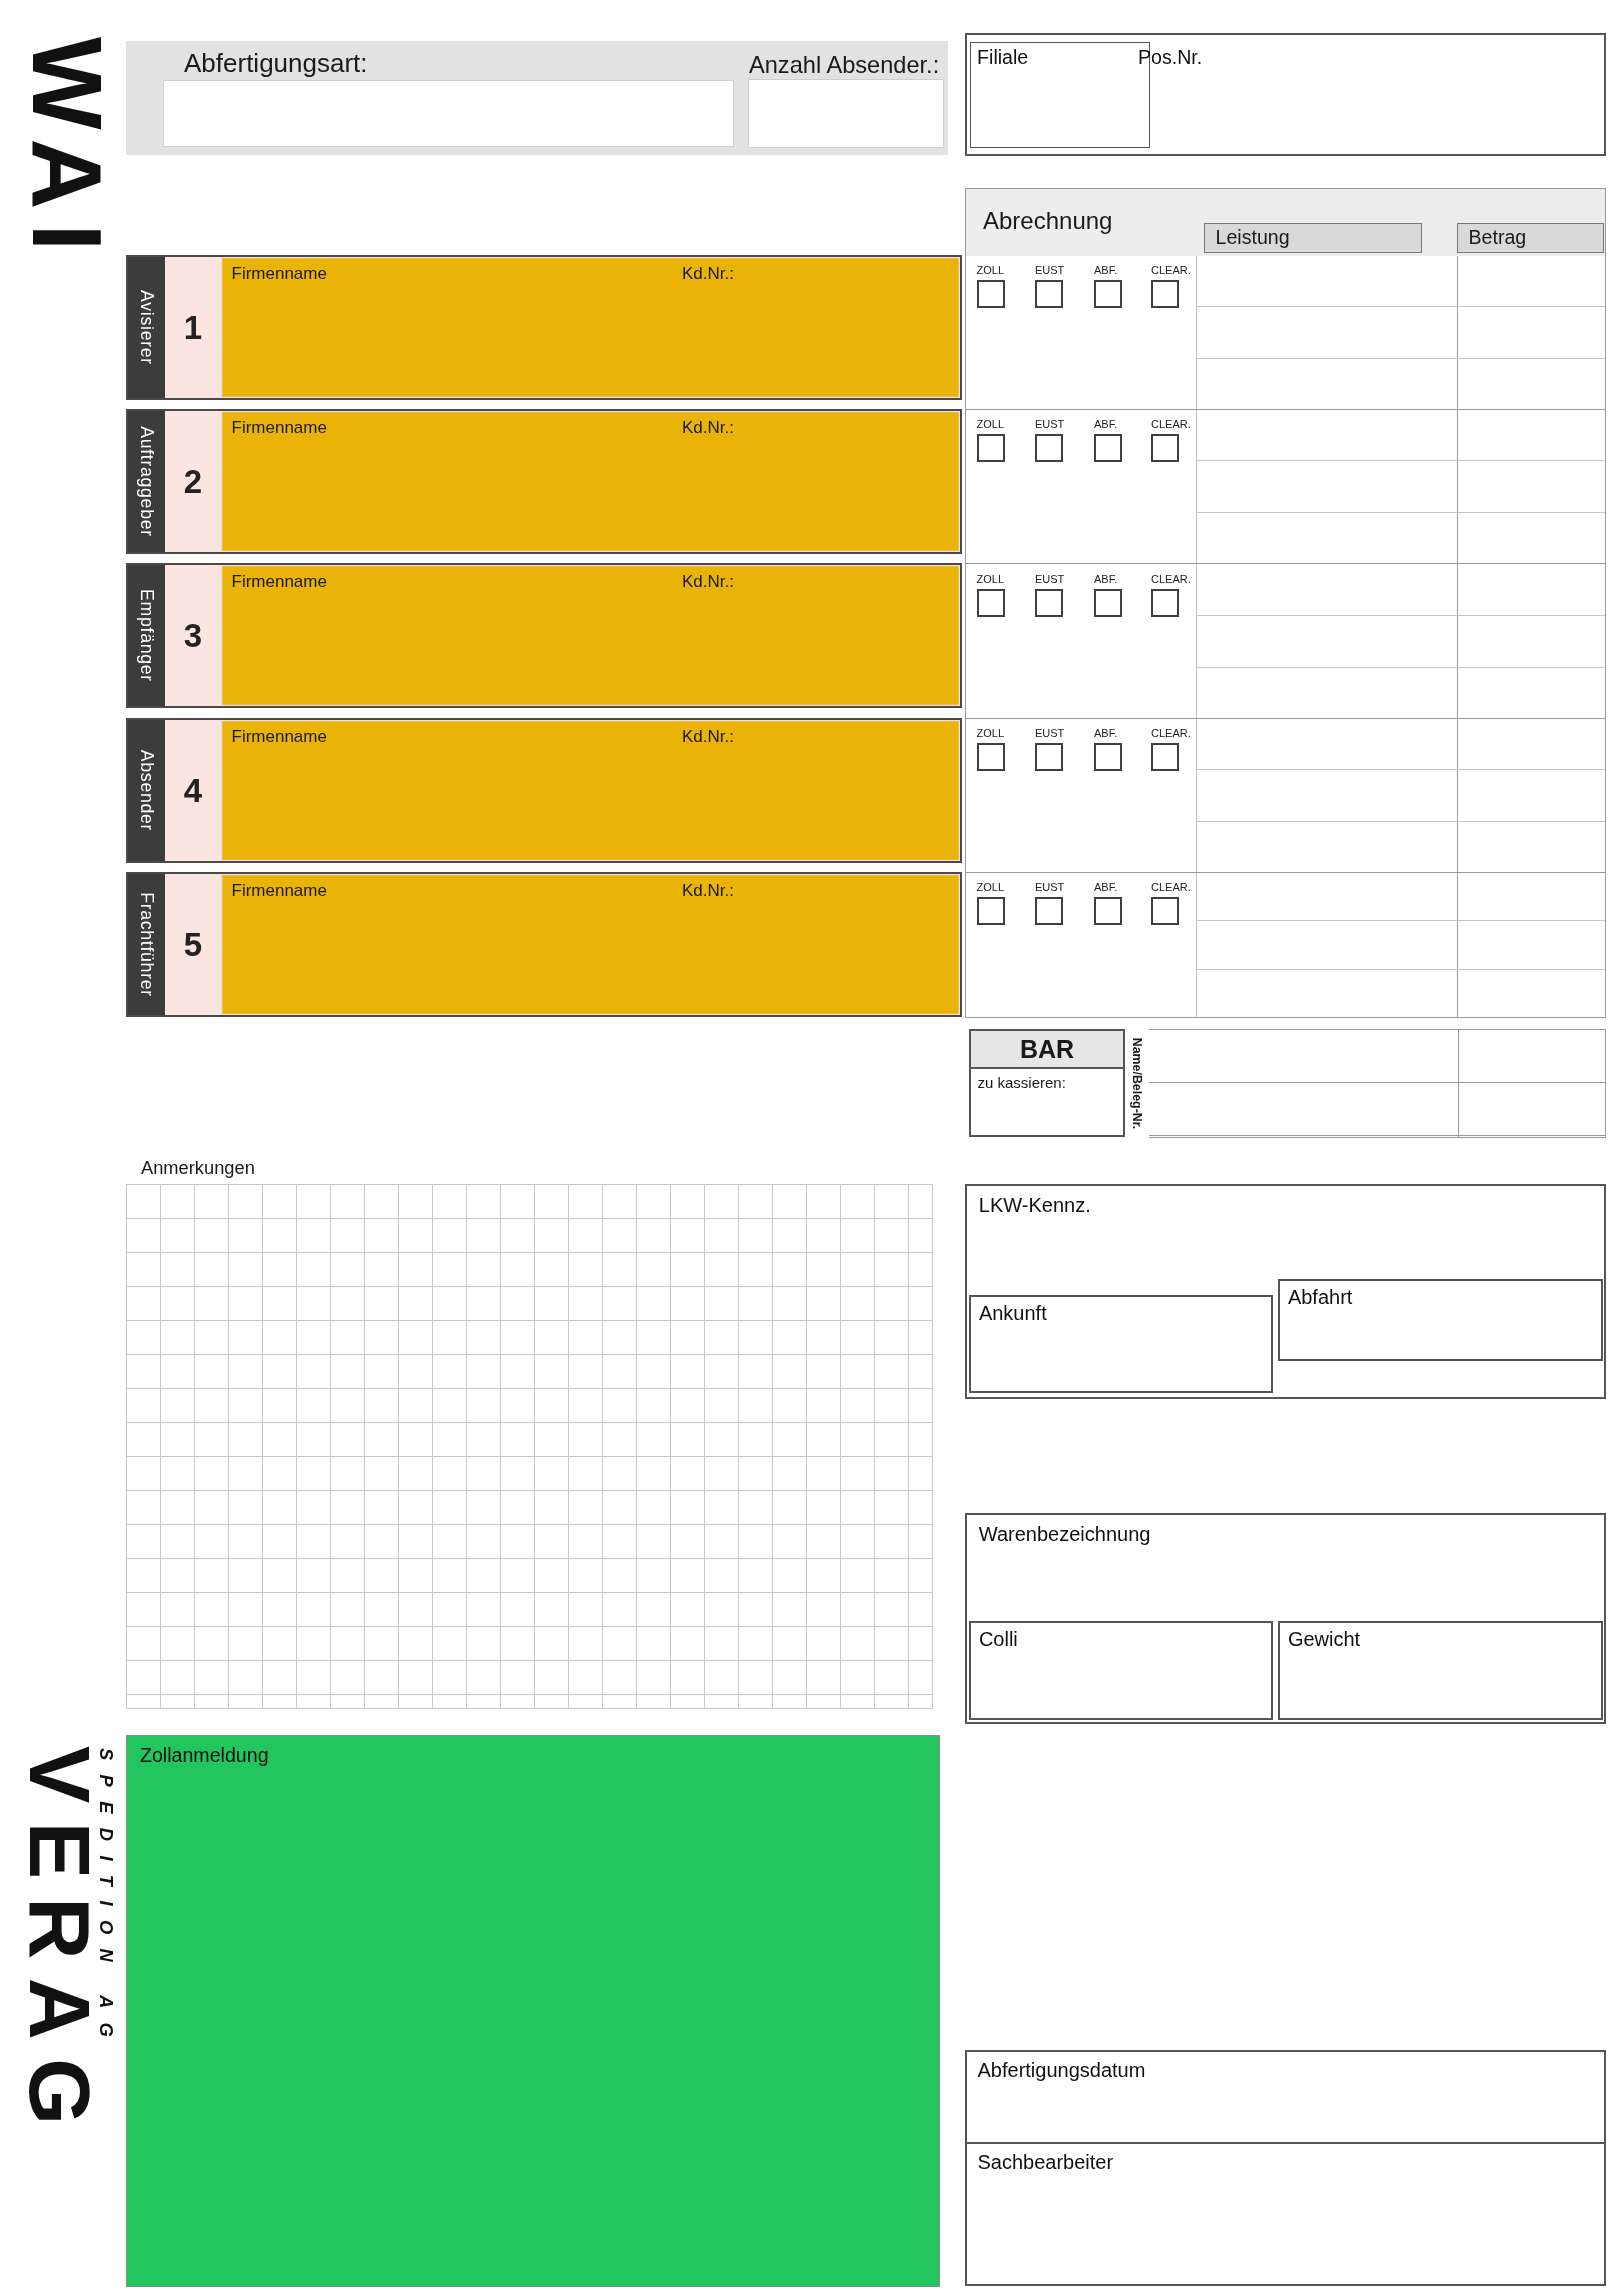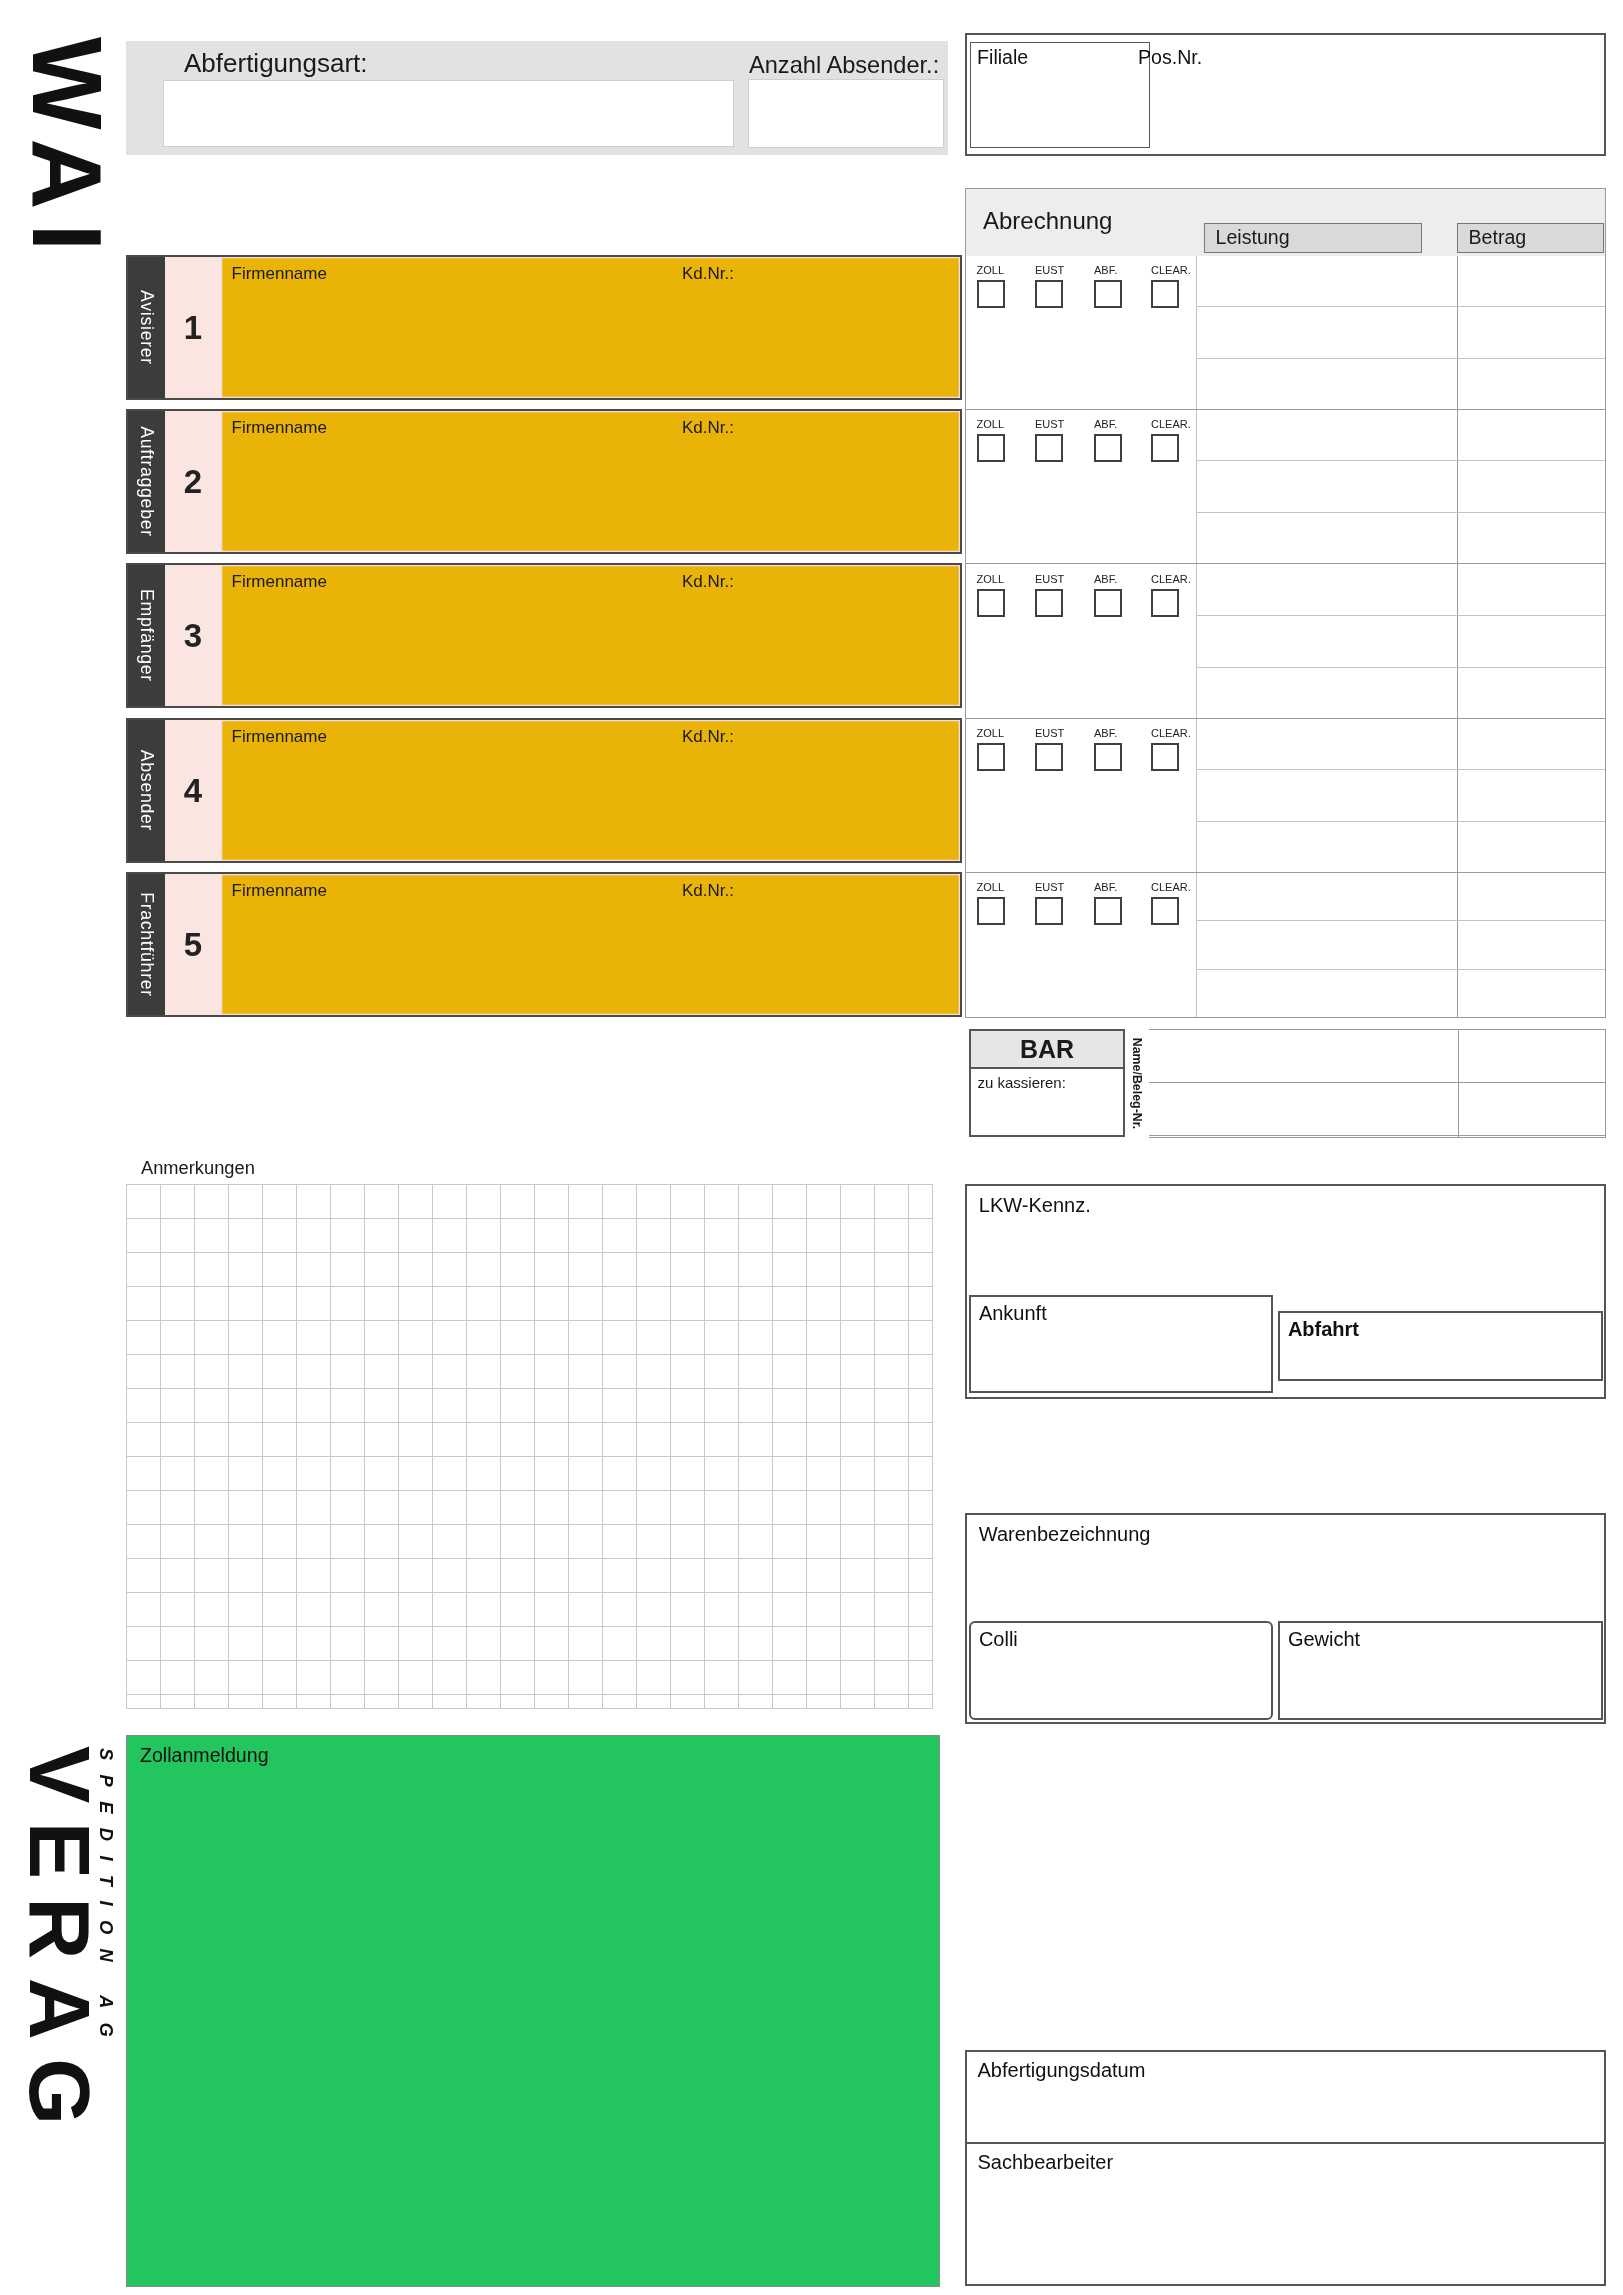--- a/index.html
+++ b/index.html
@@ -164,22 +164,22 @@
   }
 
   
   .info-box { position: absolute; left: 965px; width: 641px; border: 2px solid #555; background: #fff; }
   .info-box > .box-label { position: absolute; left: 11.8px; top: 7.9px; font-size: 20px; }
   .lkw-box   { top: 1184px; height: 215px; }
   .ware-box  { top: 1513px; height: 211px; }
   .inner-box { position: absolute; border: 2px solid #555; background: #fff; }
   .inner-box .box-label { position: absolute; left: 7.9px; top: 5.2px; font-size: 20px; }
   .ankunft  { left: 2px;   top: 109px; width: 304px; height: 98px; }
-  .abfahrt  { left: 311px; top: 125px; width: 325px; height: 70px; font-weight: bold; }
-  .colli    { left: 2px;   top: 106px; width: 304px; height: 99px; border-radius: 6px; }
+  .abfahrt  { left: 311px; top: 93px; width: 325px; height: 82px; }
+  .colli    { left: 2px;   top: 106px; width: 304px; height: 99px; }
   .gewicht  { left: 311px; top: 106px; width: 325px; height: 99px; }
 
   
   .zoll-box {
     position: absolute; left: 126px; top: 1735px; width: 814px; height: 552px;
     border: 1.3px solid #8a8a8a; background: #22c55e;
   }
   .zoll-box .box-label { position: absolute; left: 13px; top: 7.9px; font-size: 19.6px; }
 
   

